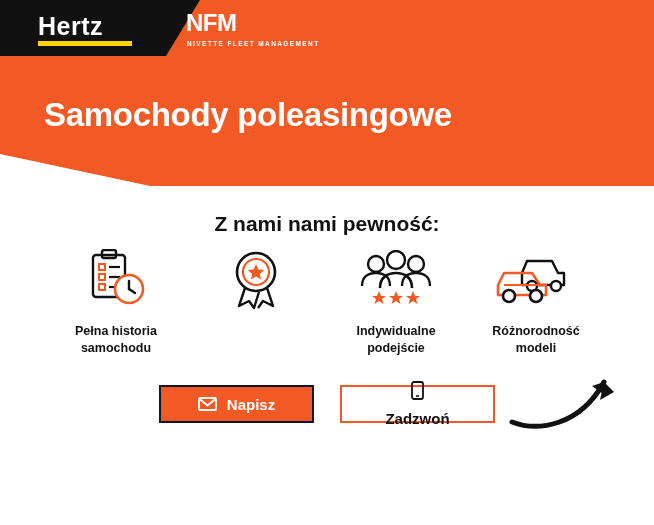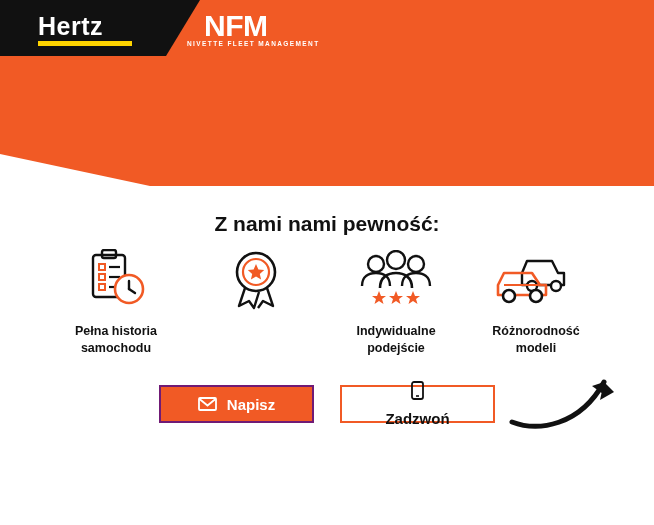--- a/index.html
+++ b/index.html
@@ -41,24 +41,24 @@
     font-family: "Liberation Sans", sans-serif;
   }
   .hertz-underline {
     position: absolute;
     left: 38px; top: 41px;
     width: 94px; height: 5px;
     background: #ffd400;
   }
   .nfm-logo {
     position: absolute;
-    left: 204px; top: 9px;
-    color: #ffffff;
-    font-weight: bold;
-    font-size: 30px;
+    left: 186px; top: 9px;
+    color: #ffffff;
+    font-weight: bold;
+    font-size: 24px;
     letter-spacing: -0.5px;
   }
   .nfm-sub {
     position: absolute;
     left: 187px; top: 40px;
     color: #ffffff;
     font-size: 6.5px;
     letter-spacing: 1.4px;
     font-weight: bold;
   }
@@ -135,21 +135,21 @@
     height: 38px;
     font-size: 15px;
     font-weight: bold;
     cursor: pointer;
     user-select: none;
   }
   .btn-primary {
     width: 155px;
     background: #f15a25;
     color: #ffffff;
-    border: 2px solid #701a75;
+    border: 2px solid #0f172a;
   }
   .btn-secondary {
     width: 155px;
     background: #ffffff;
     color: #111111;
     border: 2px solid #f15a25;
     flex-direction: column;
   }
 
   
@@ -165,20 +165,21 @@
 <body>
 
 <div class="page">
 
   <div class="banner">
     <div class="black-block"></div>
     <div class="hertz-logo">Hertz</div>
     <div class="hertz-underline"></div>
     <div class="nfm-logo">NFM</div>
     <div class="nfm-sub">NIVETTE FLEET MANAGEMENT</div>
+    <div class="banner-title">Samochody poleasingowe</div>
     <div class="wedge"></div>
   </div>
 
   <div class="content-title">Z nami nami pewność:</div>
 
   <div class="features">
 
     <div class="feature">
       <div class="feature-icon">
         <svg width="62" height="60" viewBox="0 0 62 60">

